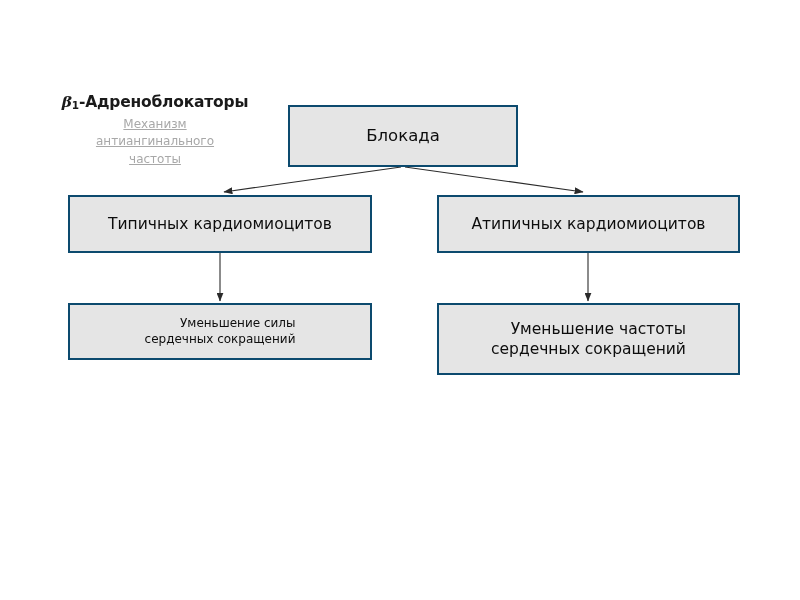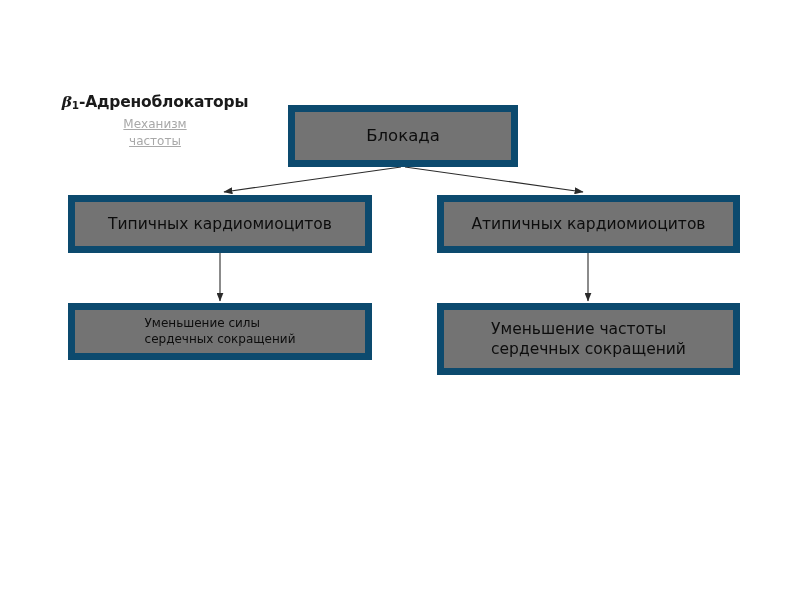--- a/index.html
+++ b/index.html
@@ -52,26 +52,26 @@
     font-size: 12px;
     color: #a8a8a8;
     line-height: 1.45;
     text-decoration: underline;
   }
 
   
   .flow-box {
     position: absolute;
     box-sizing: border-box;
-    border: 7px solid #0c4a6e;
-    background: #737373;
+    border: 2px solid #0c4a6e;
+    background: #e5e5e5;
     display: flex;
     align-items: center;
     justify-content: center;
-    text-align: left;
+    text-align: right;
     color: #0d0d0d;
     font-family: "DejaVu Sans", sans-serif;
     line-height: 1.3;
   }
   .flow-box .line {
     display: block;
     white-space: nowrap;
   }
 
   #box-top {
@@ -132,20 +132,21 @@
 </style>
 </head>
 <body>
 
 <div id="slide">
 
   <div id="heading-block">
     <div id="heading-title"><span class="beta">β</span><span class="sub">1</span><span>-Адреноблокаторы</span></div>
     <div id="heading-subtitle">
       <div>Механизм</div>
+      <div>антиангинального</div>
       <div>частоты</div>
     </div>
   </div>
 
   <svg id="connectors" viewBox="0 0 800 600" xmlns="http://www.w3.org/2000/svg">
     <defs>
       <marker id="arrowhead" markerWidth="9" markerHeight="7" refX="8.4" refY="3.5" orient="auto" markerUnits="userSpaceOnUse">
         <polygon points="0 0, 9 3.5, 0 7" fill="#2b2b2b"></polygon>
       </marker>
     </defs>

